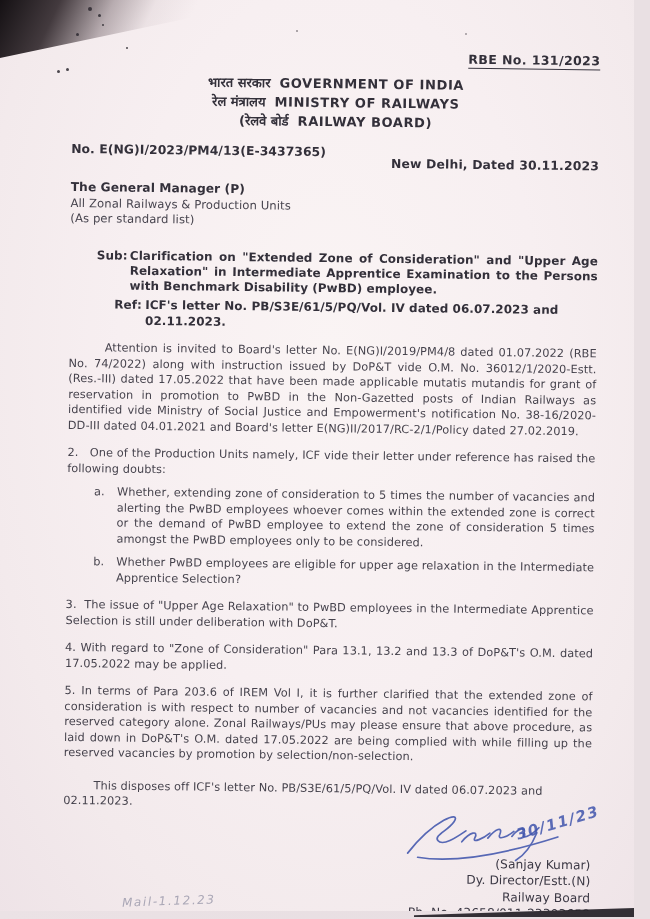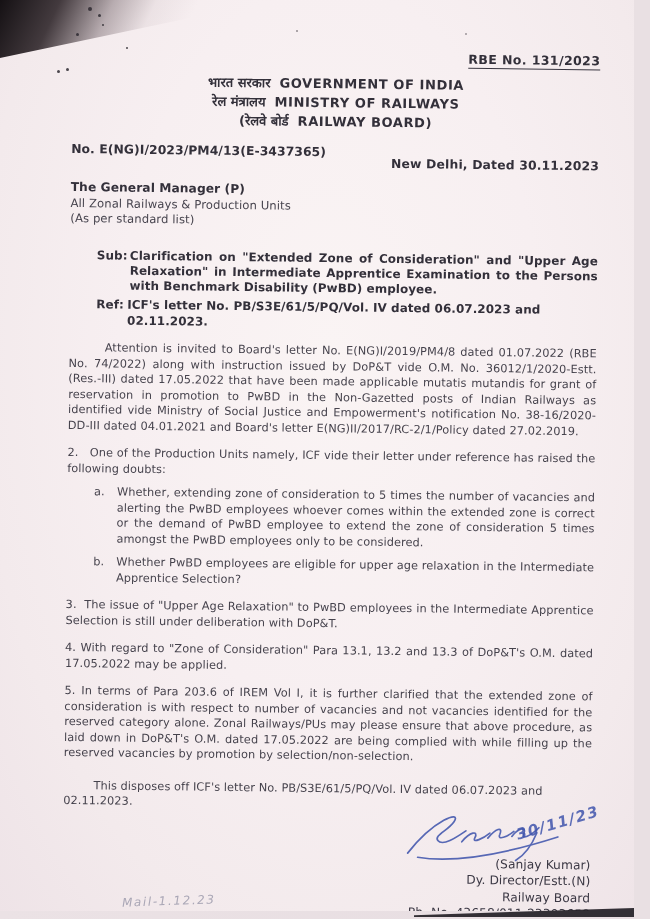--- a/index.html
+++ b/index.html
@@ -25,21 +25,21 @@
   .letterhead .hi{ margin-right:9px;letter-spacing:0; }
   .letterhead .en{ letter-spacing:.6px; }
   .file-row{ display:flex;justify-content:space-between;margin-top:14px;font-weight:bold;font-size:12.3px;color:#33303a; }
   .place-date{ margin-top:11px;letter-spacing:.2px; }
   .addressee{ margin-top:12px; }
   .addr-1{ font-weight:bold;font-size:12.2px;color:#33303a; }
   .addr-2,.addr-3{ font-size:11.6px;color:#47444e; }
   .sub-row{ display:flex;margin:21px 0 0 27px;font-weight:bold;font-size:11.9px;line-height:15.2px;color:#33303a;text-align:justify; }
   .sub-label{ flex:0 0 33px; }
   .ref-row{ display:flex;margin:4px 0 0 22px;font-weight:bold;font-size:11.9px;color:#33303a; }
-  .ref-label{ flex:0 0 31px;margin-left:5px; }
+  .ref-label{ flex:0 0 31px;margin-left:23px; }
   .para{ margin-top:12px;text-align:justify; }
   .para-first{ text-indent:36px; }
   .doubt{ display:flex;margin:8px 0 0 27px;text-align:justify; }
   .doubt-label{ flex:0 0 23px; }
   .closing{ margin-top:17px;text-indent:30px; }
   .sig-block{ position:relative;margin-top:4px;text-align:right;font-size:12.2px;line-height:16.5px;color:#3b3844; }
   .sig-scribble-wrap{ position:relative;height:38px; }
   .sig-svg{ position:absolute;right:16px;top:-8px; }
   .sig-date{
     position:absolute;right:-10px;top:-4px;color:#4156ad;font-size:15px;

